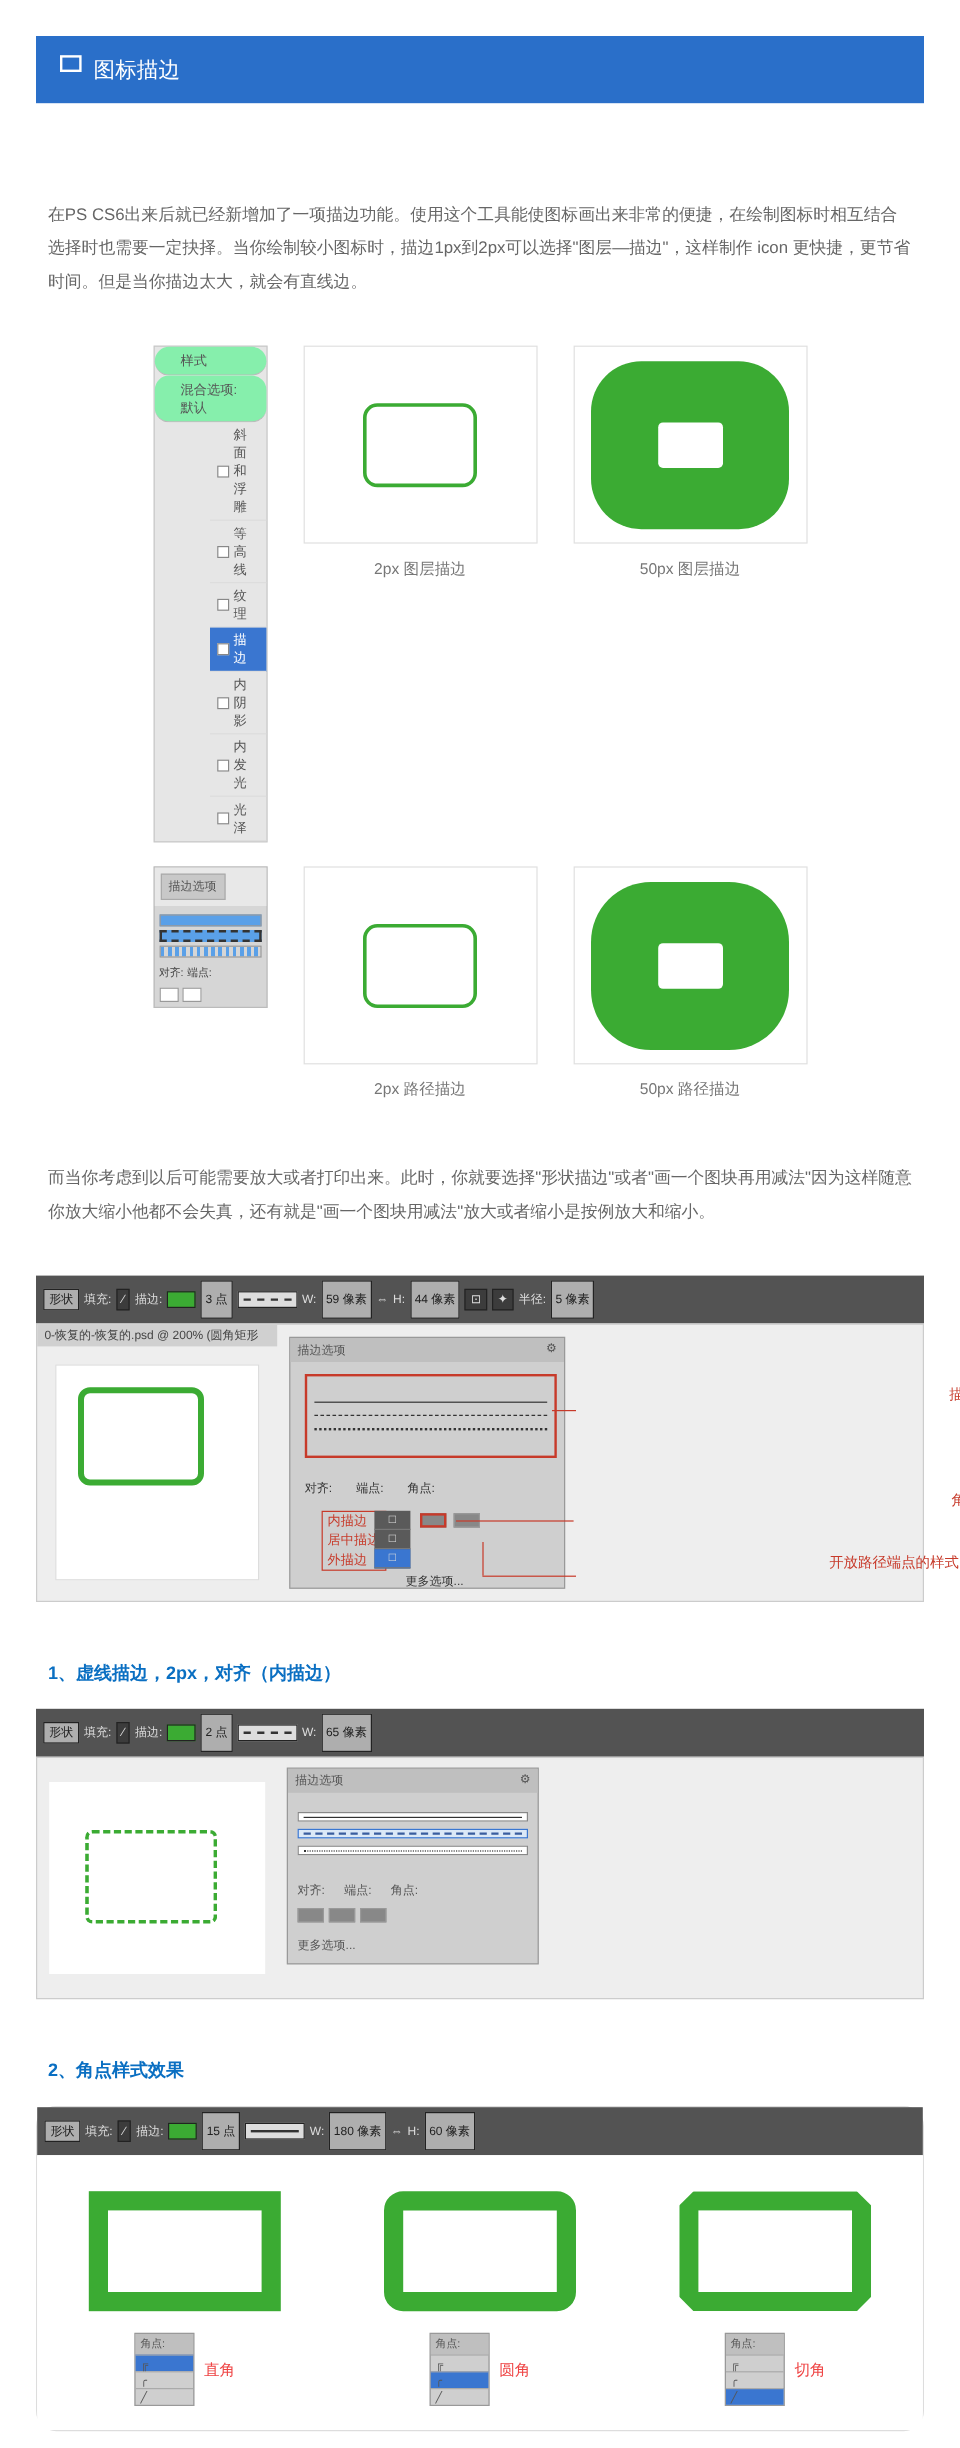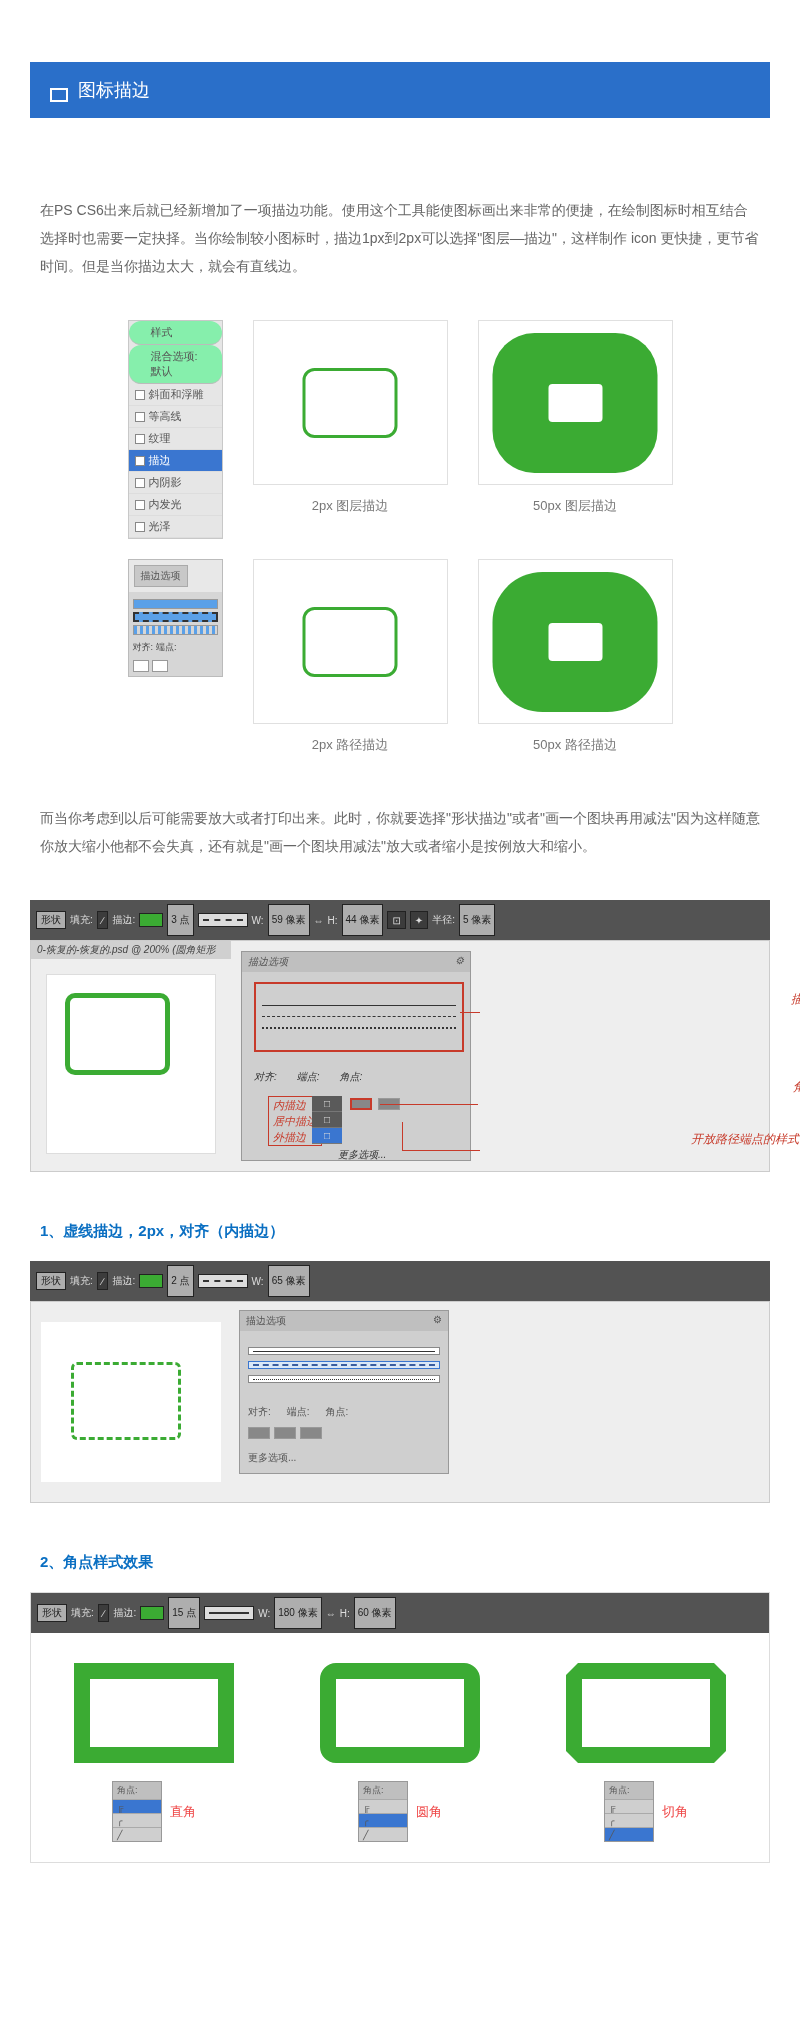--- a/index.html
+++ b/index.html
@@ -1,52 +1,52 @@
 <!DOCTYPE html>
 <html><head>
 <meta charset="utf-8">
 <style>
   * { margin: 0; padding: 0; box-sizing: border-box; }
   body { background: #fff; font-family: "Microsoft YaHei", sans-serif; font-size: 13px; color: #555; width: 800px; }
   .container { padding: 30px; }
-  .header { background: #2a6fc9; color: #fff; padding: 16px 20px; font-size: 18px; display: flex; align-items: flex-end; gap: 10px; margin-top: 32px; }
+  .header { background: #2a6fc9; color: #fff; padding: 16px 20px; font-size: 18px; display: flex; align-items: flex-start; gap: 10px; }
   .header-icon { display: inline-block; width: 18px; height: 14px; border: 2px solid #fff; }
   .intro { padding: 40px 10px 20px; line-height: 2; color: #666; font-size: 14px; margin-top: 38px; }
   .row { display: flex; gap: 30px; margin: 20px 0; align-items: flex-start; justify-content: center;}
   .panel { width: 95px; border: 1px solid #c8c8c8; background: #e6e6e6; font-size: 11px; }
   .panel .ph { background: #86efac; padding: 4px 22px; border-bottom: 1px solid #bbb; font-size: 11px; border-radius: 12px;}
-  .panel .pi { padding: 3px 6px; border-bottom: 1px solid #ddd; display:flex; align-items:center; gap:4px;}
+  .panel .pi { padding: 3px 6px; border-bottom: 1px solid #ddd; display:flex; align-items:center; gap:4px;margin-left:46px;}
   .panel .pi.sel { background: #3a76d0; color: #fff; }
   .cb { display:inline-block; width:10px; height:10px; border:1px solid #888; background:#fff; flex-shrink:0;}
   .cb.on::after { content:"✓"; font-size:8px; position:relative; top:-3px; left:0px; color:#333;}
   .panel .pi.sel .cb.on::after { color:#fff;}
   .figstack { display:flex; flex-direction:column; align-items:center; gap:12px; }
   .figbox { width: 195px; height: 165px; border:1px solid #e0e0e0; background:#fff; position:relative; }
   .caption { font-size:13px; color:#777; }
   .rshape { position:absolute; top:50%; left:50%; transform:translate(-50%,-50%); }
   .r-2px { width:95px; height:70px; border:3px solid #3bab33; border-radius:12px; }
   .r-50px-out { width:165px; height:140px; background:#3bab33; border-radius:42px; }
   .r-50px-in { position:absolute; top:50%; left:50%; transform:translate(-50%,-50%); width:54px; height:38px; background:#fff; border-radius:4px;}
   .strokepanel { width:95px; background:#d6d6d6; border:1px solid #bbb; font-size:10px;}
   .sp-tab { background:#c8c8c8; padding:3px 6px; display:inline-block; border:1px solid #aaa; margin:3px;}
   .sp-body { padding:4px;}
   .swatch { height:10px; margin:3px 0; border:1px solid #999; background:#5aa0e8;}
   .swatch.sel { border:2px dashed #333;}
   .sp-row { display:flex; gap:3px; align-items:center; font-size:9px; color:#444; margin-top:6px;}
   .mini { width:16px; height:12px; border:1px solid #999; background:#fff;}
   .bodytext { padding:30px 10px; line-height:2; font-size:14px; color:#666;}
-  .diagram { margin:10px 0 40px;}
+  .diagram { margin:10px 0 40px;border-radius:17px;}
   .toolbar { background:#535353; display:flex; align-items:center; gap:4px; padding:4px 6px; font-size:10px; color:#ddd; flex-wrap:nowrap; overflow:hidden;}
   .tb-item { background:#3c3c3c; border:1px solid #222; height:18px; display:flex; align-items:center; padding:0 4px; font-size:10px;}
   .tb-item.light { background:#aeaeae; color:#222;}
   .tb-swatch { width:24px; height:14px; background:#3bab33; border:1px solid #222;}
   .tb-dash { width:50px; height:14px; background:#ddd; border:1px solid #222; display:flex; align-items:center; justify-content:center;}
   .dashline { width:40px; border-top:2px dashed #333;}
   .tb-spin { background:#aeaeae; color:#222; border:1px solid #222; padding:0 3px; font-size:10px; height:32px; display:flex; align-items:center;}
-  .d1-body { display:flex; background:#eee; border:1px solid #ccc;font-style:italic; }
+  .d1-body { display:flex; background:#eee; border:1px solid #ccc; }
   .d1-left { width:200px;}
   .d1-titlebar { font-size:10px; background:#d0d0d0; padding:2px 6px; color:#444;}
   .d1-canvas { background:#fff; margin:15px; height:180px; position:relative; border:1px solid #ddd;}
   .d1-shape { width:105px; height:82px; border:5px solid #3bab33; border-radius:10px; position:absolute; top:18px; left:18px;}
   .d1-right { flex:1; position:relative; padding:10px;}
   .optpanel { background:#cfcfcf; border:1px solid #999; width:230px; font-size:10px;}
   .optpanel .oh { background:#bfbfbf; padding:3px 6px; display:flex; justify-content:space-between;}
   .opt-style-box { border:2px solid #c73a2a; margin:6px; padding:8px 6px; height:70px; position:absolute; top:24px; left:6px; width:210px; display:flex; flex-direction:column; gap:10px; justify-content:center;}
   .styleline { height:1px; background:#333; }
   .styleline.dash { border-top:1px dashed #333; background:none; height:0;}

